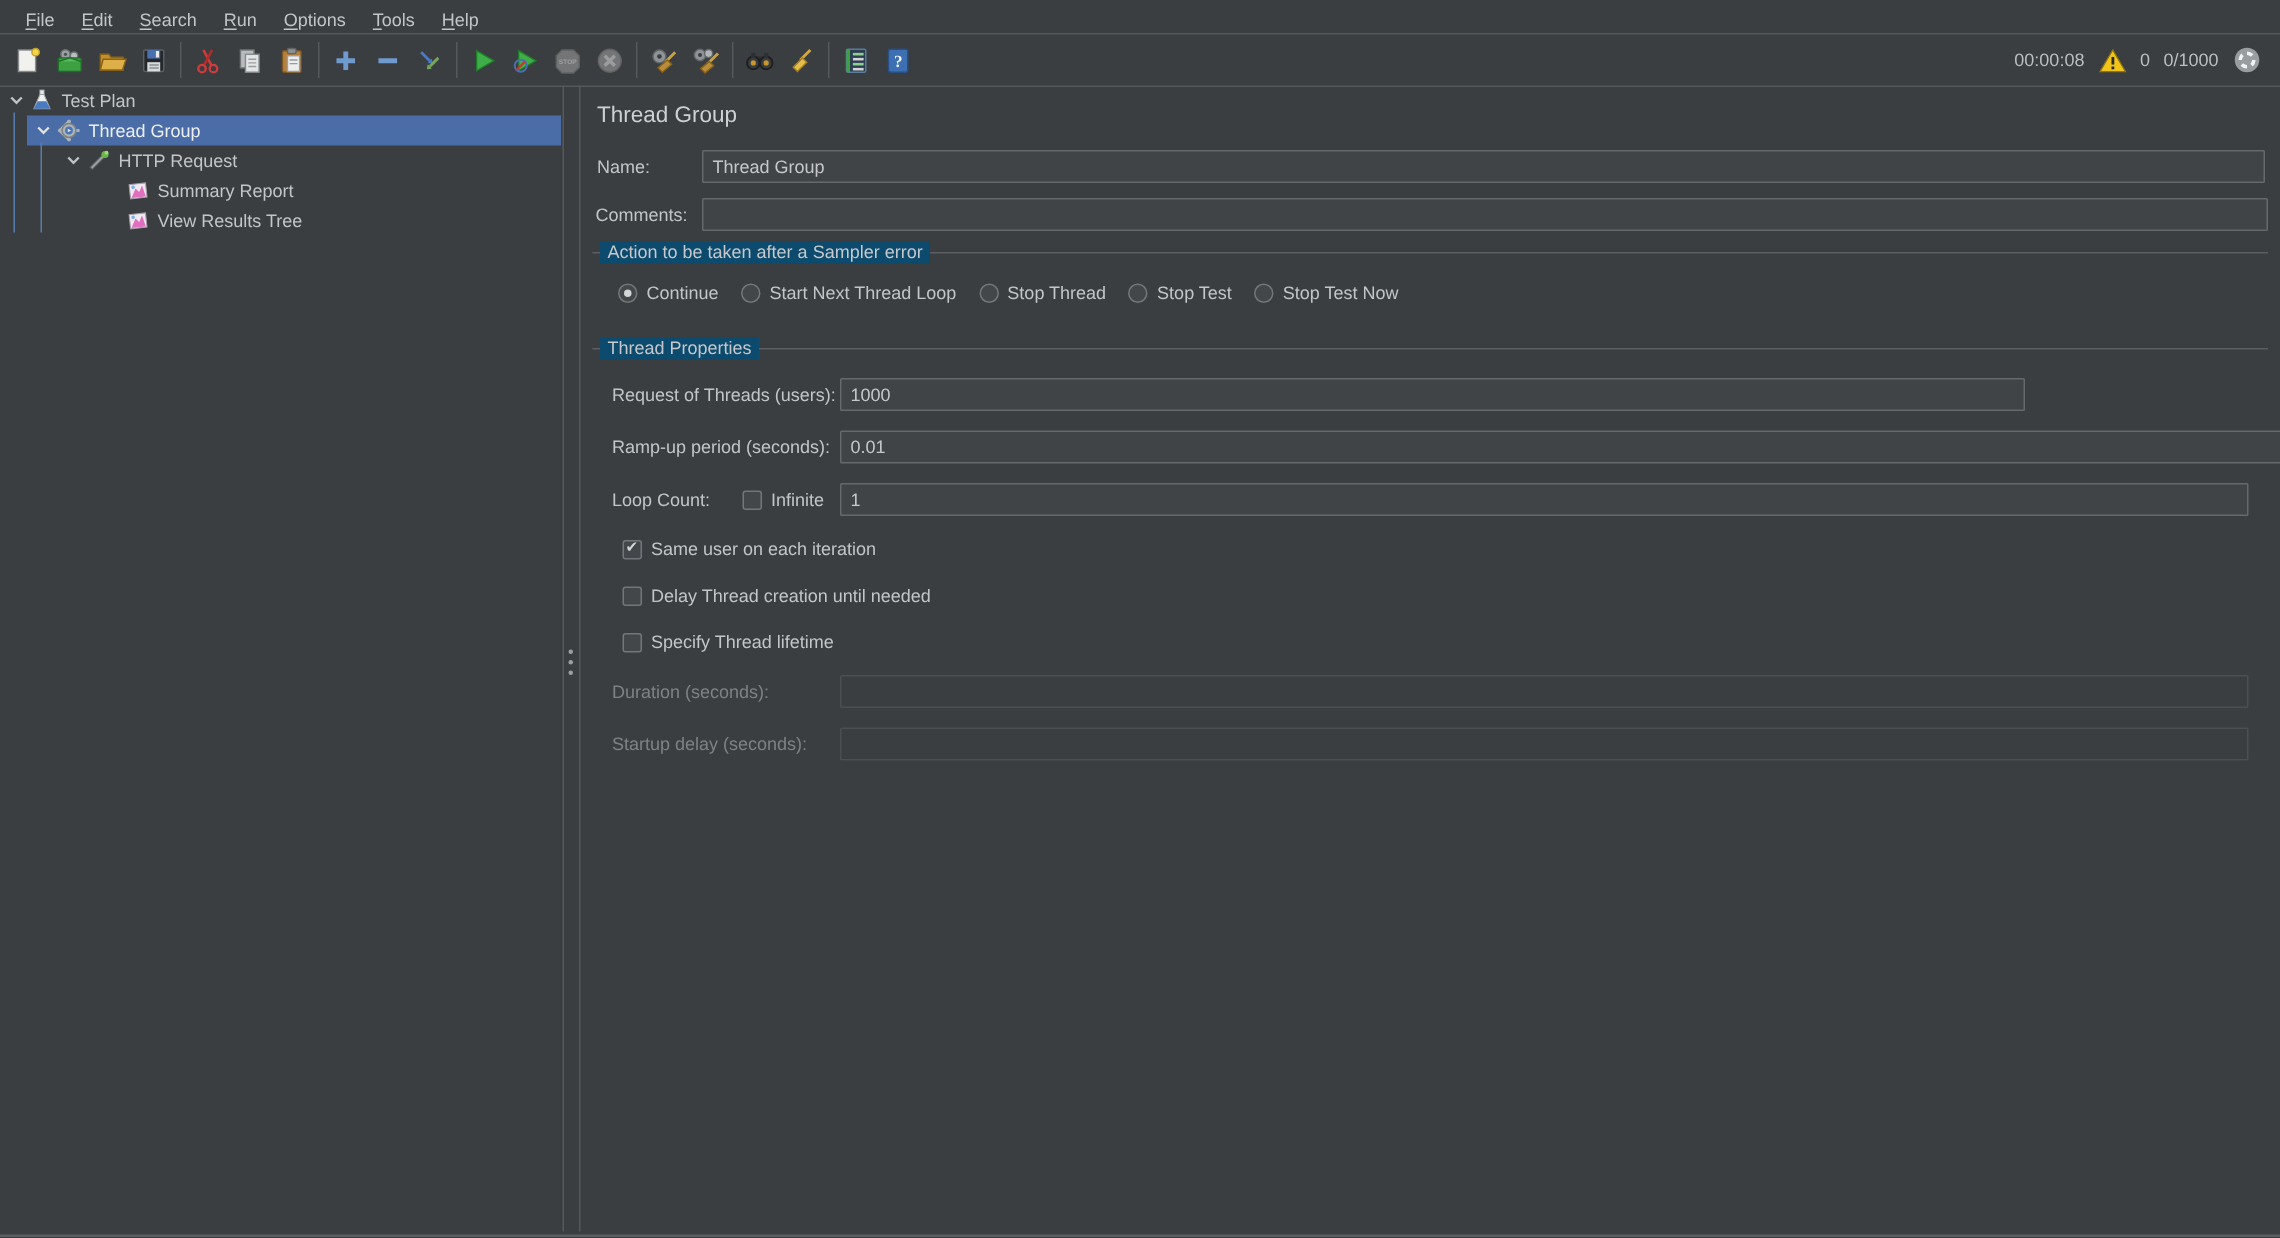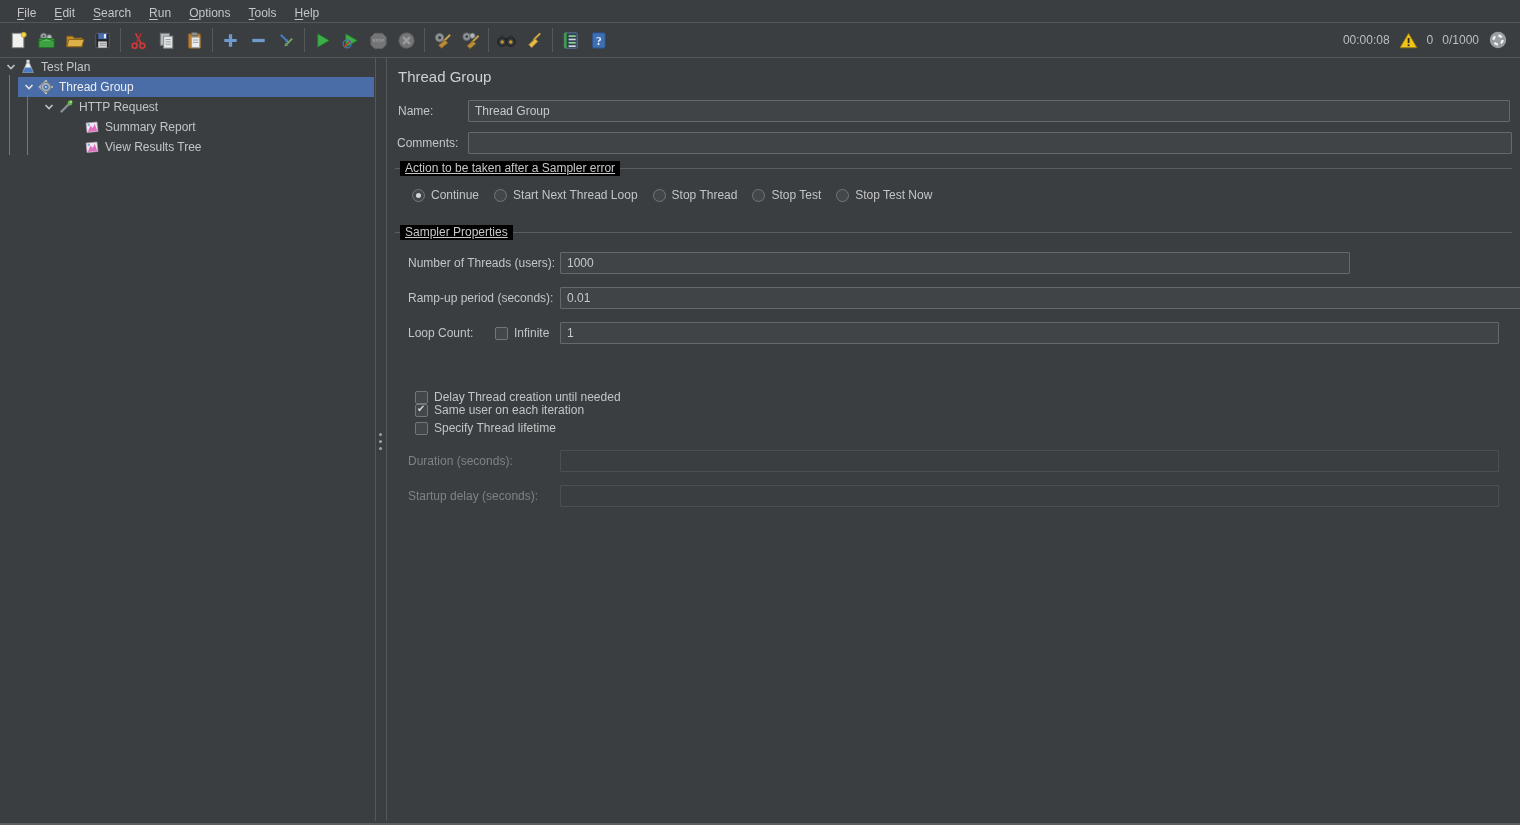--- a/index.html
+++ b/index.html
@@ -42,21 +42,21 @@
 
   
   .panel-title{position:absolute;left:11px;top:11px;font-size:15px;color:#ced1d3;}
   .flabel{position:absolute;height:22px;line-height:22px;text-align:right;}
   .flabel.dim{color:#7e8284;}
   .finput{position:absolute;height:22px;box-sizing:border-box;background:#404447;
           border:1px solid #65696b;color:#c6c8ca;font-family:"Liberation Sans",sans-serif;
           font-size:12px;padding:0 6px;border-radius:1px;}
   .finput:disabled{background:transparent;border-color:#4b4f52;}
   .gline-h{position:absolute;border-top:1px solid #5a5e61;height:0;}
-  .gtitle{position:absolute;background:#000000;padding:0 5px;color:#c6c8ca;height:15px;line-height:15px;text-decoration:underline;}
+  .gtitle{position:absolute;background:#0c4a6e;padding:0 5px;color:#c6c8ca;height:15px;line-height:15px;}
 
   .radio-row{position:absolute;display:flex;align-items:flex-start;gap:15px;height:16px;}
   .radio{display:flex;align-items:center;gap:6px;cursor:default;}
   .rb{position:relative;width:13px;height:13px;border:1px solid #73777b;border-radius:50%;
       background:#43474a;box-sizing:border-box;flex:none;}
   .rb.on::after{content:"";position:absolute;left:3px;top:3px;width:5px;height:5px;border-radius:50%;background:#d3d5d7;}
 
   .check{position:absolute;display:flex;align-items:center;gap:6px;height:16px;cursor:default;}
   .cb{position:relative;width:13px;height:13px;border:1px solid #73777b;border-radius:2px;
       background:#43474a;box-sizing:border-box;flex:none;}
@@ -401,36 +401,36 @@
           <span class="rb"></span>
           <span>Stop Test</span>
         </label>
         <label class="radio">
           <span class="rb"></span>
           <span>Stop Test Now</span>
         </label>
       </div>
 
       <div class="gline-h" style="left:8px;right:8px;top:175px;"></div>
-      <span class="gtitle" style="left:13px;top:168px;">Sampler Properties</span>
-
-      <span class="flabel" style="left:21px;top:195px;">Number of Threads (users):</span>
+      <span class="gtitle" style="left:13px;top:168px;">Thread Properties</span>
+
+      <span class="flabel" style="left:21px;top:195px;">Request of Threads (users):</span>
       <input class="finput" style="left: 173px; top: 195px; width: 790px;" value="1000">
 
       <span class="flabel" style="left:21px;top:230px;">Ramp-up period (seconds):</span>
       <input class="finput" style="left: 173px; top: 230px; width: 1031px;" value="0.01">
 
       <span class="flabel" style="left:21px;top:265px;">Loop Count:</span>
       <label class="check" style="left:108px;top:268px;">
         <span class="cb"></span>
         <span>Infinite</span>
       </label>
       <input class="finput" style="left: 173px; top: 265px; width: 939px;" value="1">
 
-      <label class="check" style="left:28px;top:301px;margin-top:44px;">
+      <label class="check" style="left:28px;top:301px;">
         <span class="cb on"></span>
         <span>Same user on each iteration</span>
       </label>
       <label class="check" style="left:28px;top:332px;">
         <span class="cb"></span>
         <span>Delay Thread creation until needed</span>
       </label>
       <label class="check" style="left:28px;top:363px;">
         <span class="cb"></span>
         <span>Specify Thread lifetime</span>

